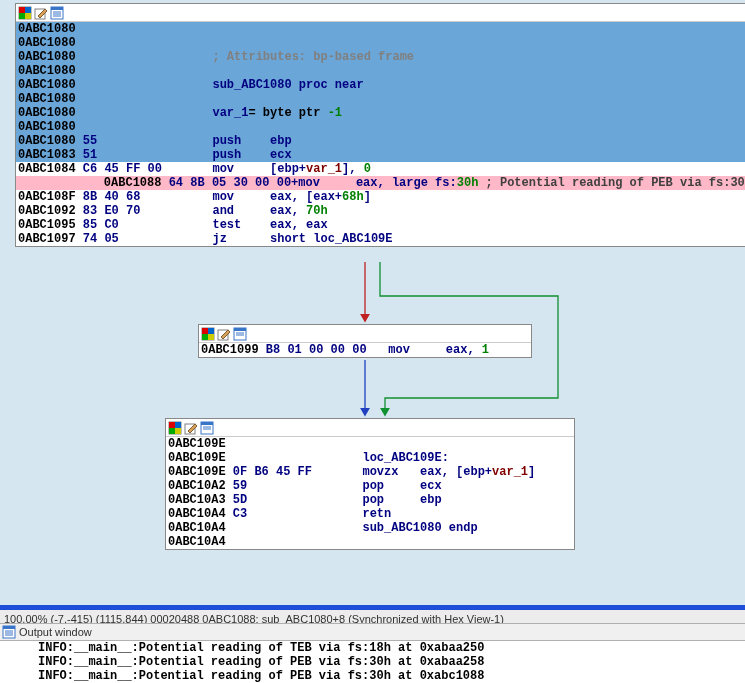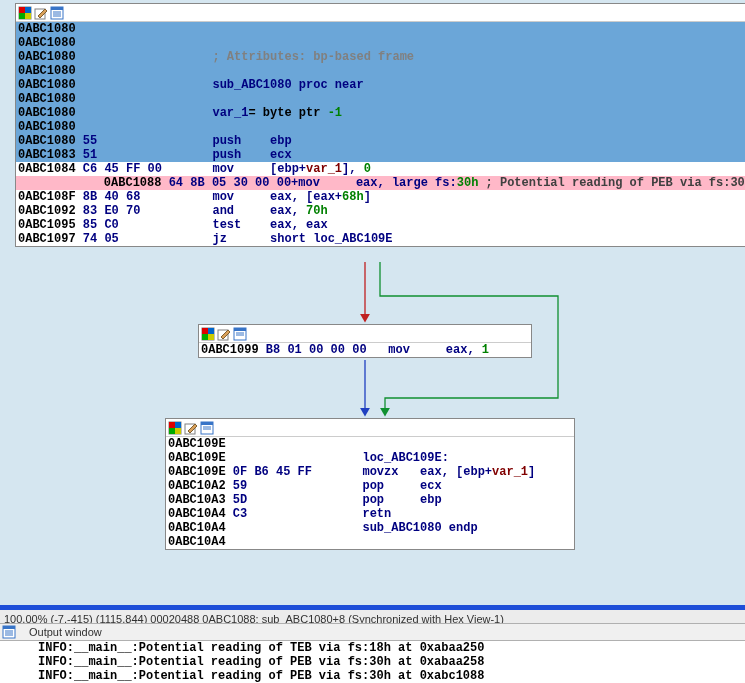--- a/index.html
+++ b/index.html
@@ -80,21 +80,21 @@
     background: #f0f0f0;
     border-top: 1px solid #b0b0b0;
     border-bottom: 1px solid #b0b0b0;
     font-family: Tahoma, sans-serif;
     font-size: 11px;
     line-height: 18px;
     padding-left: 2px;
     color: #303030;
     display: flex;
     align-items: center;
-    gap: 13px;
+    gap: 3px;
   }
   .output-body {
     position: absolute;
     top: 641px;
     left: 0;
     width: 745px;
     height: 42px;
     background: #fff;
     font-family: "Consolas","Courier New", monospace;
     font-size: 12px;

